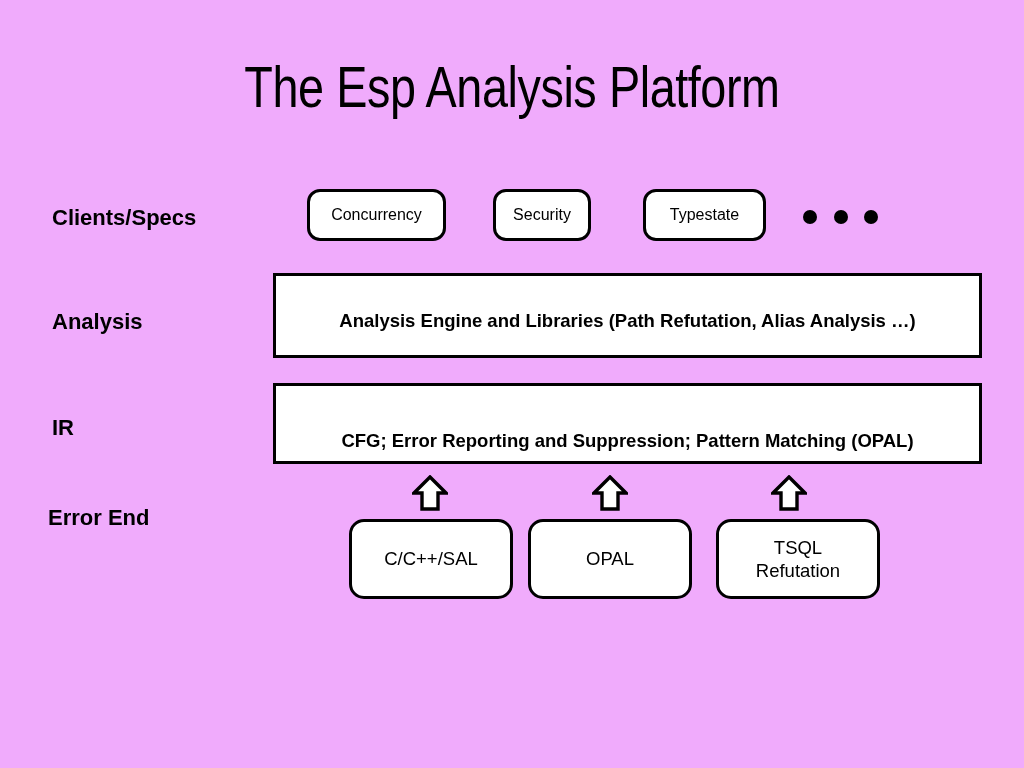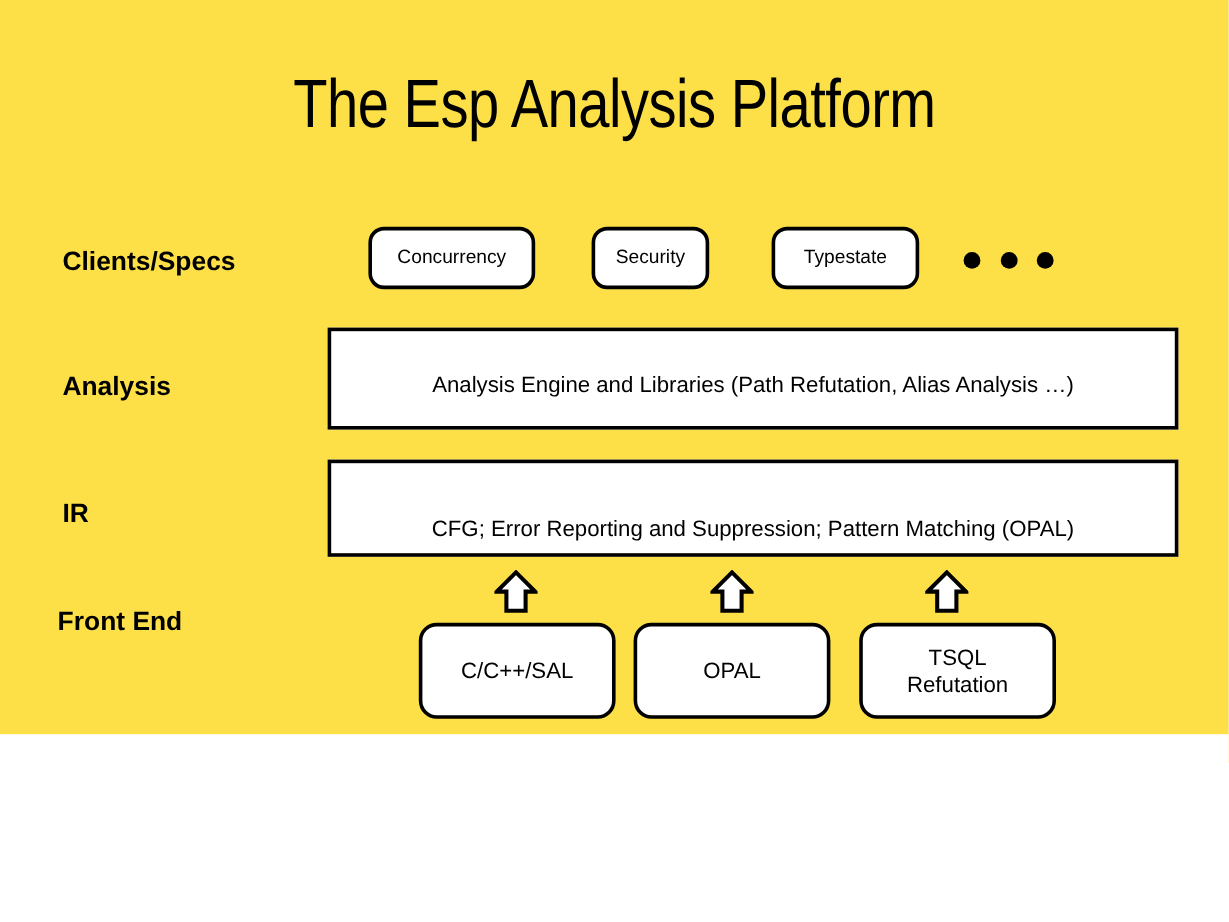--- a/index.html
+++ b/index.html
@@ -9,22 +9,22 @@
     background: #ffffff;
   }
   body {
     font-family: "Liberation Sans", "DejaVu Sans", sans-serif;
     color: #000000;
     -webkit-font-smoothing: antialiased;
   }
   #slide {
     position: relative;
     width: 1024px;
-    height: 612px;
-    background: #fde047;
+    height: 768px;
+    background: #f0abfc;
     overflow: hidden;
   }
 
   
   #slide-title {
     position: absolute;
     left: 0;
     top: 58px;
     width: 1024px;
     text-align: center;
@@ -98,20 +98,21 @@
   
   .band-box {
     left: 273px;
     width: 709px;
     border-width: 3.5px;
     border-radius: 0;
     font-size: 18.5px;
     justify-content: center;
     align-items: flex-start;
     padding-top: 0;
+    font-weight: bold;
   }
   #band-analysis {
     top: 273px;
     height: 85px;
   }
   #band-ir {
     top: 383px;
     height: 81px;
   }
   .band-text {
@@ -150,21 +151,21 @@
 </head>
 <body>
 
 <div id="slide">
 
   <div id="slide-title">The Esp Analysis Platform</div>
 
   <div class="row-label" id="label-clients">Clients/Specs</div>
   <div class="row-label" id="label-analysis">Analysis</div>
   <div class="row-label" id="label-ir">IR</div>
-  <div class="row-label" id="label-frontend">Front End</div>
+  <div class="row-label" id="label-frontend">Error End</div>
 
   <div class="node-box client-box" id="box-concurrency">Concurrency</div>
   <div class="node-box client-box" id="box-security">Security</div>
   <div class="node-box client-box" id="box-typestate">Typestate</div>
 
   <div id="ellipsis-dots">
     <span class="dot"></span>
     <span class="dot"></span>
     <span class="dot"></span>
   </div>

